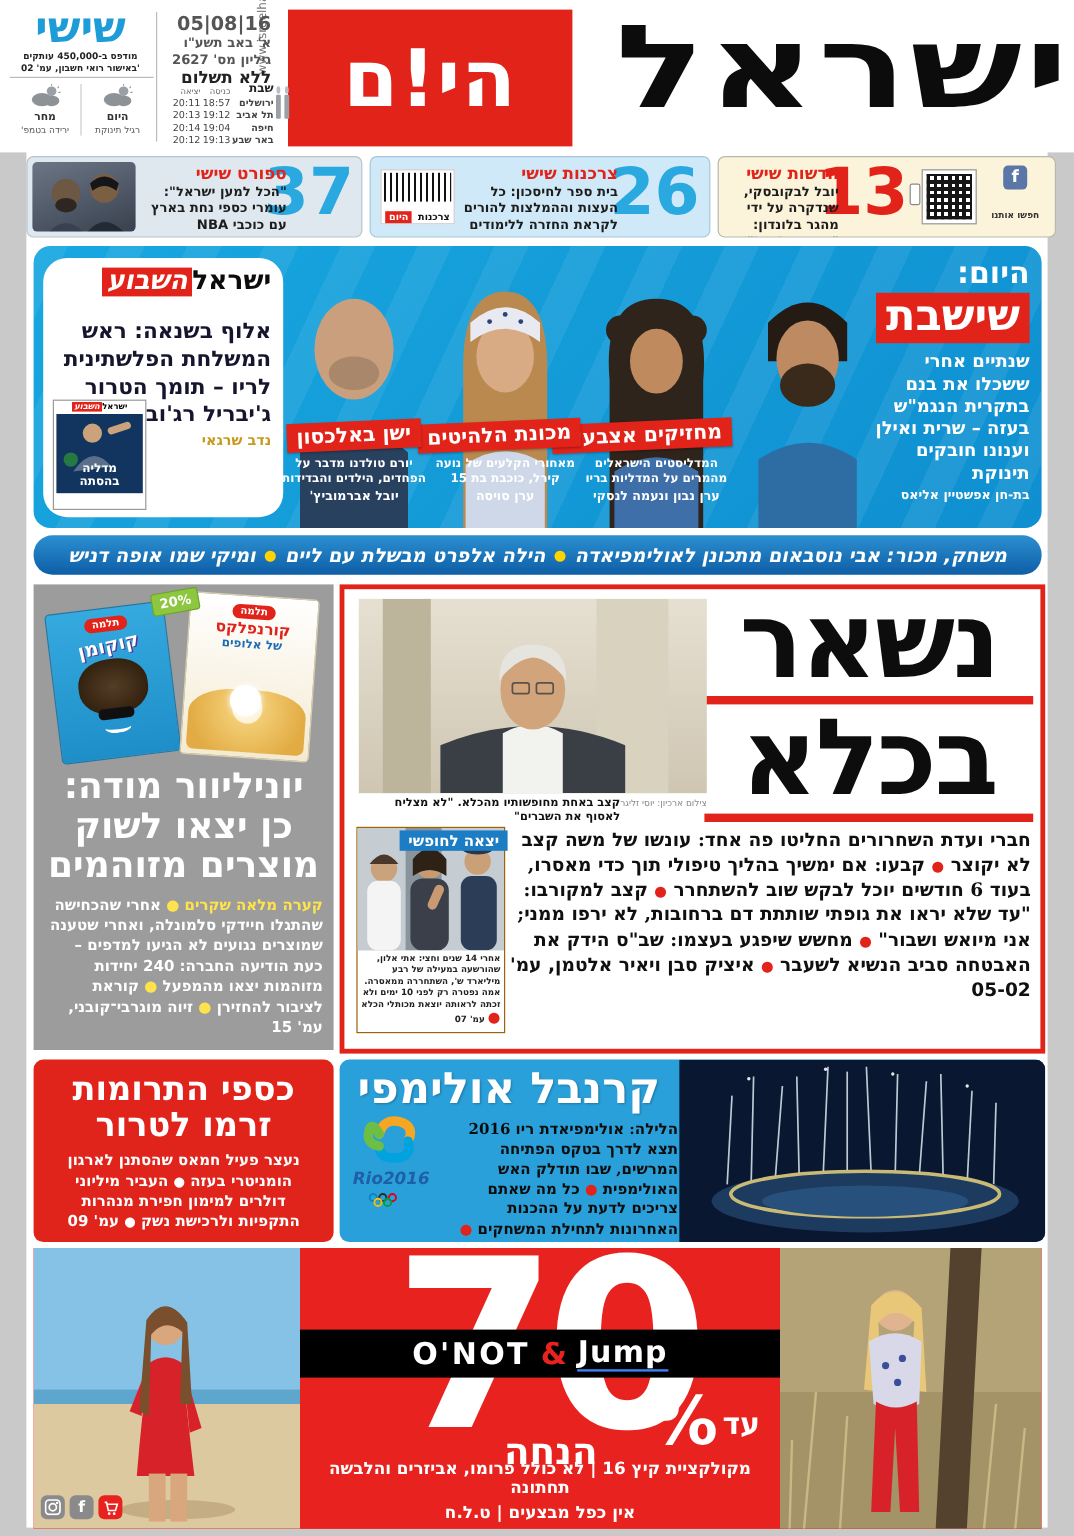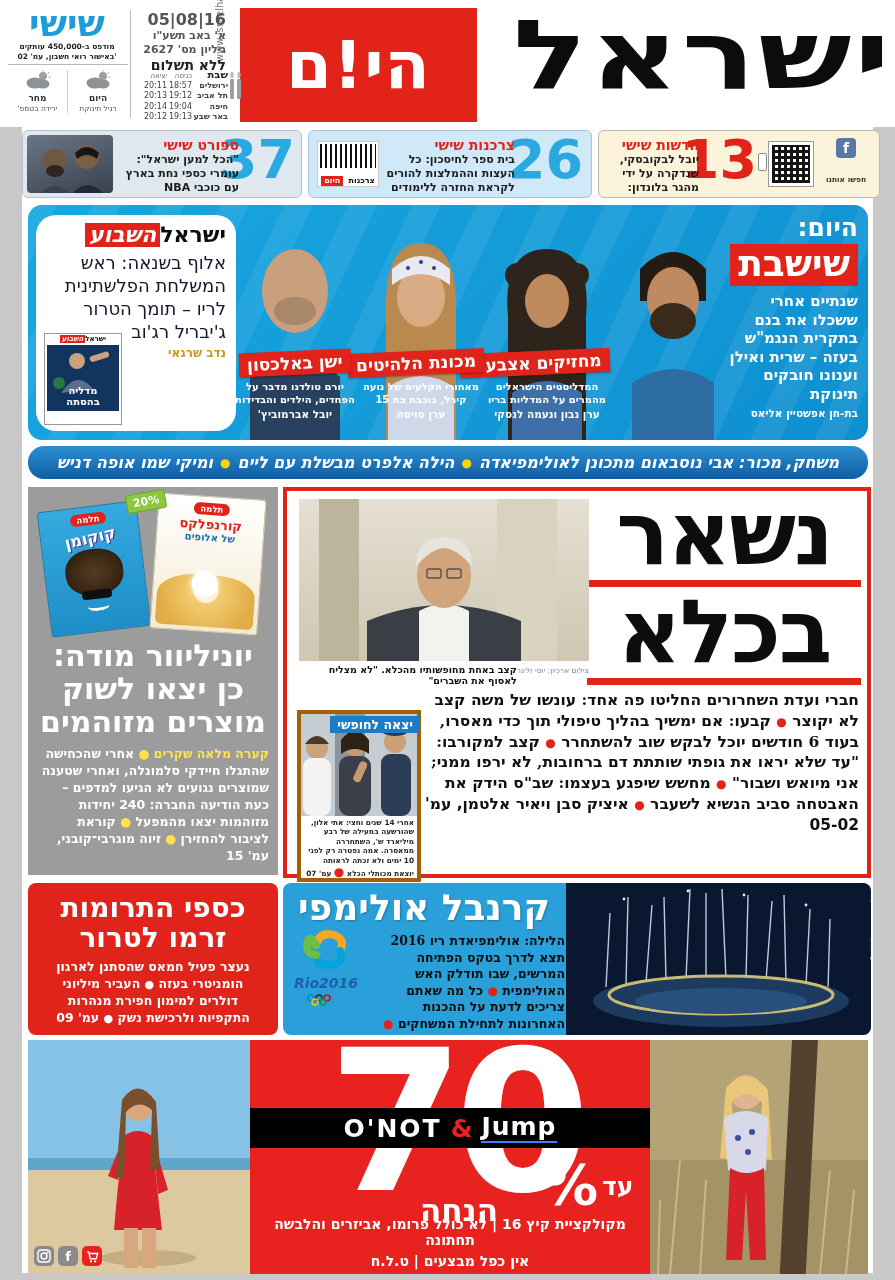--- a/index.html
+++ b/index.html
@@ -66,21 +66,21 @@
 .f-title{display:inline-block;background:#e2231a;color:#fff;font-size:36px;font-weight:900;padding:1px 8px 3px;margin-top:3px;line-height:1.05}
 .f-lede{font-size:15px;font-weight:800;line-height:1.24;margin-top:6px}
 .f-byline{font-size:10.5px;font-weight:900;margin-top:3px}
 .cap-group{position:absolute;top:146px;width:126px;text-align:center;color:#fff;z-index:3}
 .cap-tag{display:inline-block;background:#e2231a;color:#fff;font-weight:900;font-size:17px;padding:2px 8px;transform:rotate(-2.5deg);white-space:nowrap;box-shadow:0 1px 2px rgba(0,0,0,.3)}
 .cap-desc{font-size:10px;font-weight:700;line-height:1.25;margin-top:6px;padding:0 3px}
 .cap-byline{font-size:10.5px;font-weight:900;margin-top:2px}
 .weekcard{position:absolute;left:8px;top:10px;width:200px;height:216px;background:#fff;border-radius:20px;padding:8px 10px;z-index:3}
 .wk-logo{font-size:22px;font-weight:900;color:#0c0c0c;line-height:1.1}
 .wk-logo .rd{background:#e2231a;color:#fff;font-style:italic;padding:0 4px;display:inline-block}
-.wk-text{font-size:18px;font-weight:400;color:#16152e;line-height:1.28;margin-top:4px;}
+.wk-text{font-size:18px;font-weight:700;color:#16152e;line-height:1.28;margin-top:18px;}
 .wk-byline{font-size:12px;font-weight:900;color:#c79a1e;margin-top:3px;text-align:right}
 .wk-cover{position:absolute;left:8px;bottom:6px;width:78px;height:92px;background:#fff;border:1px solid #999;padding:2px;text-align:center}
 .wk-cover .cm{font-size:7px;font-weight:900;line-height:1}
 .wk-cover .cm .rd{background:#e2231a;color:#fff;padding:0 2px;font-style:italic}
 .wk-photo{position:relative;margin-top:2px;height:66px;background:#11355e;overflow:hidden}
 .wk-ct{position:absolute;left:0;right:0;bottom:4px;color:#fff;font-weight:900;font-size:10px;line-height:1.05}
 
 .ticker{left:28px;top:446px;width:840px;height:33px;border-radius:16px;background:linear-gradient(#2b8fd0,#0e5ea6);display:flex;align-items:center;justify-content:center;gap:7px;color:#fff;font-weight:900;font-style:italic;font-size:16px;white-space:nowrap;z-index:1}
 .ydot{color:#ffd400;font-size:12px;font-style:normal}
 
@@ -107,21 +107,21 @@
 .hlwrap{position:absolute;right:6px;top:0;width:274px;text-align:center}
 .hl{font-size:88px;font-weight:900;color:#0d0d0d;line-height:.98;letter-spacing:-2px}
 .hlbar{height:7px;background:#e2231a;margin:3px 0 2px}
 .kphoto{position:absolute;left:12px;top:8px;width:290px;height:162px;background:linear-gradient(#e6e0d2,#cfc6b2);overflow:hidden}
 .kcap{position:absolute;left:12px;top:173px;width:290px;display:flex;justify-content:space-between;align-items:baseline}
 .kcap .cap{font-size:9.5px;font-weight:800;color:#111;text-align:right}
 .kcap .cred{font-size:7.5px;color:#888;white-space:nowrap}
 .mbody{position:absolute;right:8px;top:199px;width:440px;text-align:right;font-family:"DejaVu Serif","DejaVu Sans",sans-serif;font-weight:700;font-size:15.5px;line-height:1.34;color:#101010}
 .rdot{color:#e2231a;font-size:12px}
 .mbody .by{font-family:"DejaVu Sans",sans-serif;font-weight:900}
-.inset{position:absolute;left:10px;top:219px;width:124px;height:172px;border:4px solid #a16207;background:#fff}
+.inset{position:absolute;left:10px;top:198px;width:124px;height:172px;border:1px solid #a16207;background:#fff}
 .inset-title{position:absolute;right:-3px;top:2px;background:#1d7dc4;color:#fff;font-weight:900;font-size:12.5px;padding:1px 7px;z-index:2;white-space:nowrap}
 .inset-photo{position:absolute;left:0;right:0;top:0;height:102px;background:#c5cdd2;overflow:hidden}
 .inset-cap{position:absolute;left:2px;right:3px;top:104px;font-size:7.3px;font-weight:700;color:#222;line-height:1.3;text-align:right}
 .inset-cap .pg{font-weight:900}
 
 .terror{left:28px;top:883px;width:250px;height:152px;background:#e0231b;border-radius:8px;color:#fff;z-index:1;text-align:center}
 .terror .h{font-size:28px;font-weight:900;line-height:1.08;padding-top:10px}
 .terror .p{font-size:12.5px;font-weight:800;line-height:1.35;padding:6px 20px 0;}
 .terror .pg{font-weight:900}
 .wdot{color:#fff;font-size:11px}

